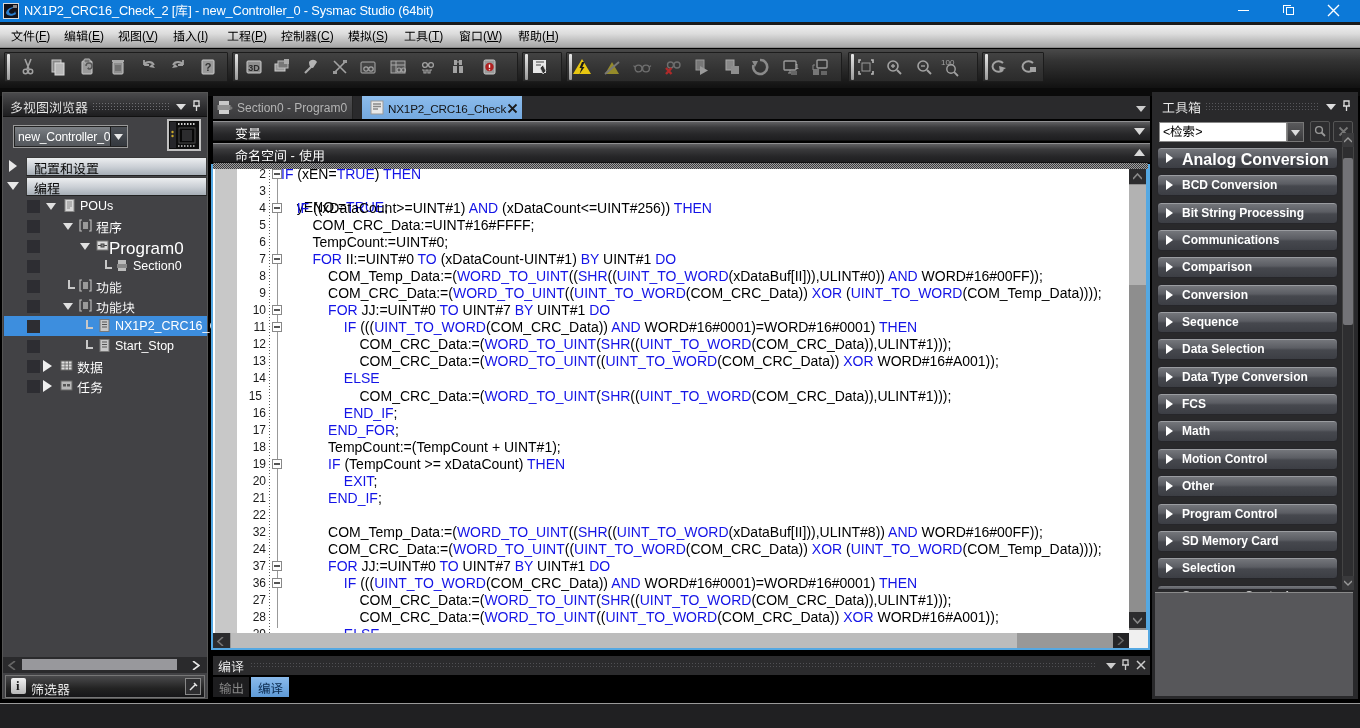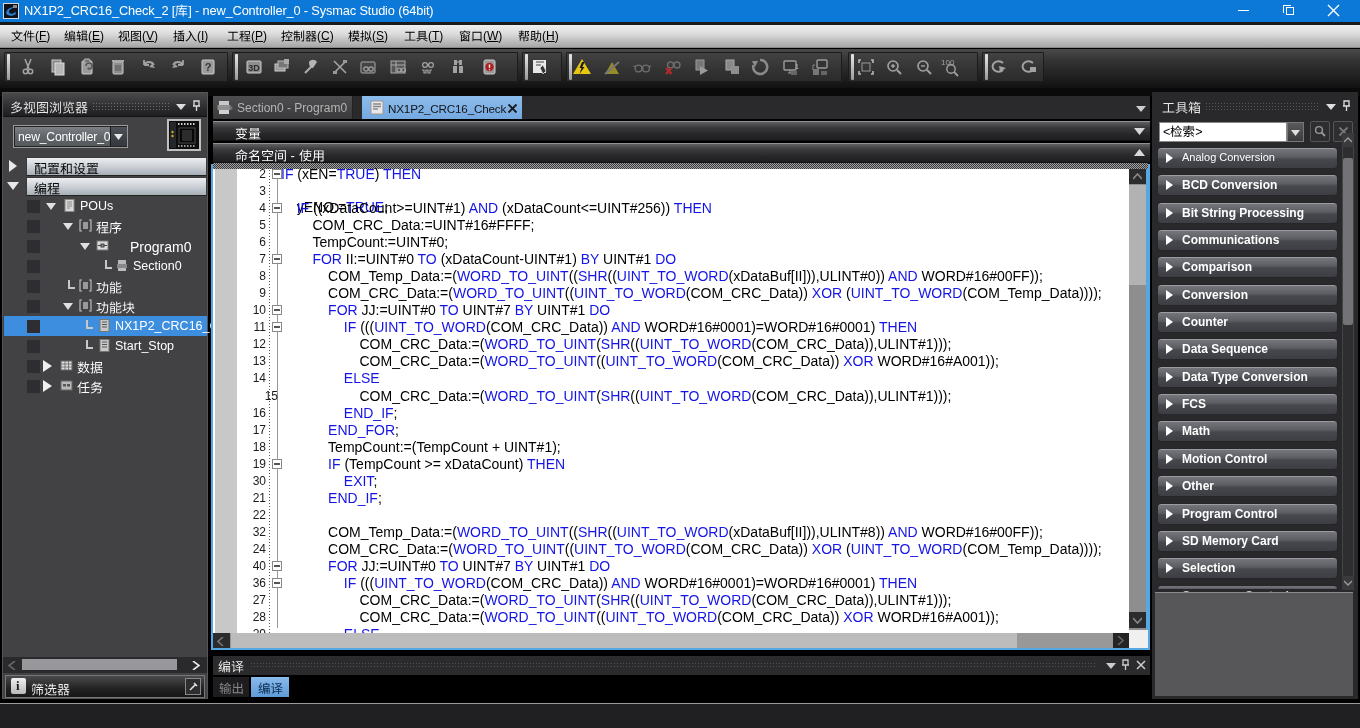--- a/index.html
+++ b/index.html
@@ -311,21 +311,21 @@
     </svg></div>
 <div class="abs" style="left:27px;top:240px;width:13px;height:13px;background:#2d2d32"></div>
 <svg class="abs" style="left:80px;top:243px" width="10" height="7">
     <path d="M0 0 L10 0 L5 7 Z" fill="#e0e0e0"></path>
   </svg>
 <svg class="abs" style="left:96px;top:239px" width="13" height="13">
     <rect x="1" y="2" width="11" height="9" fill="#ddd" stroke="#777"></rect>
     <path d="M2 6.5 h3 M8 6.5 h3" stroke="#444"></path>
     <rect x="5" y="5" width="3" height="3" fill="#888" stroke="#444"></rect>
   </svg>
-<div class="abs" style="left:130px;top:239px;font-size:14px;color:#ffffff">Program0</div>
+<div class="abs" style="left:109px;top:239px;font-size:17px;color:#ffffff">Program0</div>
 <div class="abs" style="left:27px;top:260px;width:13px;height:13px;background:#2d2d32"></div>
 <div class="abs" style="left:105px;top:260px;width:1.5px;height:8px;background:#c8c8c8"></div>
 <div class="abs" style="left:105px;top:267px;width:7px;height:1.5px;background:#c8c8c8"></div>
 <svg class="abs" style="left:116px;top:259px" width="13" height="13">
     <rect x="2" y="1" width="8" height="4" fill="#bbb"></rect>
     <rect x="1" y="5" width="10" height="4" fill="#888"></rect>
     <rect x="2" y="9" width="8" height="3" fill="#bbb"></rect>
   </svg>
 <div class="abs" style="left:133px;top:259px;font-size:12.5px;color:#ffffff">Section0</div>
 <div class="abs" style="left:27px;top:280px;width:13px;height:13px;background:#2d2d32"></div>
@@ -492,42 +492,42 @@
 <div class="lnum" style="left:240px;top:319px">11</div>
 <div class="code" style="left:343.8px;top:319px"><b>IF</b> (((<b>UINT_TO_WORD</b>(COM_CRC_Data)) <b>AND</b> WORD#16#0001)=WORD#16#0001) <b>THEN</b></div>
 <div class="abs" style="left:272px;top:322px;width:10px;height:10px;background:#fff;border:1px solid #888"></div>
 <div class="abs" style="left:274px;top:326px;width:6px;height:1.5px;background:#555"></div>
 <div class="lnum" style="left:240px;top:336px">12</div>
 <div class="code" style="left:359.5px;top:336px">COM_CRC_Data:=(<b>WORD_TO_UINT</b>(<b>SHR</b>((<b>UINT_TO_WORD</b>(COM_CRC_Data)),ULINT#1)));</div>
 <div class="lnum" style="left:240px;top:353px">13</div>
 <div class="code" style="left:359.5px;top:353px">COM_CRC_Data:=(<b>WORD_TO_UINT</b>((<b>UINT_TO_WORD</b>(COM_CRC_Data)) <b>XOR</b> WORD#16#A001));</div>
 <div class="lnum" style="left:240px;top:370px">14</div>
 <div class="code" style="left:343.8px;top:370px"><b>ELSE</b></div>
-<div class="lnum" style="left:252px;top:388px">15</div>
+<div class="lnum" style="left:236px;top:388px">15</div>
 <div class="code" style="left:359.5px;top:388px">COM_CRC_Data:=(<b>WORD_TO_UINT</b>(<b>SHR</b>((<b>UINT_TO_WORD</b>(COM_CRC_Data)),ULINT#1)));</div>
 <div class="lnum" style="left:240px;top:405px">16</div>
 <div class="code" style="left:343.8px;top:405px"><b>END_IF</b>;</div>
 <div class="lnum" style="left:240px;top:422px">17</div>
 <div class="code" style="left:328.1px;top:422px"><b>END_FOR</b>;</div>
 <div class="lnum" style="left:240px;top:439px">18</div>
 <div class="code" style="left:328.1px;top:439px">TempCount:=(TempCount + UINT#1);</div>
 <div class="lnum" style="left:240px;top:456px">19</div>
 <div class="code" style="left:328.1px;top:456px"><b>IF</b> (TempCount &gt;= xDataCount) <b>THEN</b></div>
 <div class="abs" style="left:272px;top:459px;width:10px;height:10px;background:#fff;border:1px solid #888"></div>
 <div class="abs" style="left:274px;top:463px;width:6px;height:1.5px;background:#555"></div>
-<div class="lnum" style="left:240px;top:473px">30</div>
+<div class="lnum" style="left:240px;top:473px">20</div>
 <div class="code" style="left:343.8px;top:473px"><b>EXIT</b>;</div>
 <div class="lnum" style="left:240px;top:490px">21</div>
 <div class="code" style="left:328.1px;top:490px"><b>END_IF</b>;</div>
 <div class="lnum" style="left:240px;top:507px">22</div>
 <div class="lnum" style="left:240px;top:524px">32</div>
 <div class="code" style="left:328.1px;top:524px">COM_Temp_Data:=(<b>WORD_TO_UINT</b>((<b>SHR</b>((<b>UINT_TO_WORD</b>(xDataBuf[II])),ULINT#8)) <b>AND</b> WORD#16#00FF));</div>
 <div class="lnum" style="left:240px;top:541px">24</div>
 <div class="code" style="left:328.1px;top:541px">COM_CRC_Data:=(<b>WORD_TO_UINT</b>((<b>UINT_TO_WORD</b>(COM_CRC_Data)) <b>XOR</b> (<b>UINT_TO_WORD</b>(COM_Temp_Data))));</div>
-<div class="lnum" style="left:240px;top:558px">40</div>
+<div class="lnum" style="left:240px;top:558px">37</div>
 <div class="code" style="left:328.1px;top:558px"><b>FOR</b> JJ:=UINT#0 <b>TO</b> UINT#7 <b>BY</b> UINT#1 <b>DO</b></div>
 <div class="abs" style="left:272px;top:561px;width:10px;height:10px;background:#fff;border:1px solid #888"></div>
 <div class="abs" style="left:274px;top:565px;width:6px;height:1.5px;background:#555"></div>
 <div class="lnum" style="left:240px;top:575px">36</div>
 <div class="code" style="left:343.8px;top:575px"><b>IF</b> (((<b>UINT_TO_WORD</b>(COM_CRC_Data)) <b>AND</b> WORD#16#0001)=WORD#16#0001) <b>THEN</b></div>
 <div class="abs" style="left:272px;top:578px;width:10px;height:10px;background:#fff;border:1px solid #888"></div>
 <div class="abs" style="left:274px;top:582px;width:6px;height:1.5px;background:#555"></div>
 <div class="lnum" style="left:240px;top:592px">27</div>
 <div class="code" style="left:359.5px;top:592px">COM_CRC_Data:=(<b>WORD_TO_UINT</b>(<b>SHR</b>((<b>UINT_TO_WORD</b>(COM_CRC_Data)),ULINT#1)));</div>
 <div class="lnum" style="left:240px;top:609px">28</div>
@@ -608,21 +608,21 @@
     <path d="M7.5 7.5 L11 11" stroke="#999" stroke-width="1.8"></path>
   </svg>
 <div class="abs" style="left:1333px;top:121px;width:20px;height:21px;background:#2e2e30;border:1px solid #555;border-radius:2px"></div>
 <svg class="abs" style="left:1338px;top:126px" width="11" height="11">
     <path d="M1.5 1.5 L9.5 9.5 M9.5 1.5 L1.5 9.5" stroke="#777" stroke-width="1.8"></path>
   </svg>
 <div class="abs" style="left:1157px;top:147px;width:181px;height:22px;background:linear-gradient(180deg,#77797e,#5b5d63 45%,#46484e 55%,#3c3e44);border:1px solid #26262a;border-radius:4px;box-shadow:inset 0 1px 0 #9a9ca0"></div>
 <svg class="abs" style="left:1166px;top:153px" width="7" height="10">
     <path d="M0 0 L7 5 L0 10 Z" fill="#fff"></path>
   </svg>
-<div class="abs" style="left:1182px;top:151px;font-size:11px;font-weight:normal;color:#fff">Analog Conversion</div>
+<div class="abs" style="left:1182px;top:151px;font-size:16px;font-weight:bold;color:#fff">Analog Conversion</div>
 <div class="abs" style="left:1157px;top:174px;width:181px;height:22px;background:linear-gradient(180deg,#77797e,#5b5d63 45%,#46484e 55%,#3c3e44);border:1px solid #26262a;border-radius:4px;box-shadow:inset 0 1px 0 #9a9ca0"></div>
 <svg class="abs" style="left:1166px;top:180px" width="7" height="10">
     <path d="M0 0 L7 5 L0 10 Z" fill="#fff"></path>
   </svg>
 <div class="abs" style="left:1182px;top:178px;font-size:12px;font-weight:bold;color:#fff">BCD Conversion</div>
 <div class="abs" style="left:1157px;top:202px;width:181px;height:22px;background:linear-gradient(180deg,#77797e,#5b5d63 45%,#46484e 55%,#3c3e44);border:1px solid #26262a;border-radius:4px;box-shadow:inset 0 1px 0 #9a9ca0"></div>
 <svg class="abs" style="left:1166px;top:208px" width="7" height="10">
     <path d="M0 0 L7 5 L0 10 Z" fill="#fff"></path>
   </svg>
 <div class="abs" style="left:1182px;top:206px;font-size:12px;font-weight:bold;color:#fff">Bit String Processing</div>
@@ -638,26 +638,26 @@
 <div class="abs" style="left:1182px;top:260px;font-size:12px;font-weight:bold;color:#fff">Comparison</div>
 <div class="abs" style="left:1157px;top:284px;width:181px;height:22px;background:linear-gradient(180deg,#77797e,#5b5d63 45%,#46484e 55%,#3c3e44);border:1px solid #26262a;border-radius:4px;box-shadow:inset 0 1px 0 #9a9ca0"></div>
 <svg class="abs" style="left:1166px;top:290px" width="7" height="10">
     <path d="M0 0 L7 5 L0 10 Z" fill="#fff"></path>
   </svg>
 <div class="abs" style="left:1182px;top:288px;font-size:12px;font-weight:bold;color:#fff">Conversion</div>
 <div class="abs" style="left:1157px;top:311px;width:181px;height:22px;background:linear-gradient(180deg,#77797e,#5b5d63 45%,#46484e 55%,#3c3e44);border:1px solid #26262a;border-radius:4px;box-shadow:inset 0 1px 0 #9a9ca0"></div>
 <svg class="abs" style="left:1166px;top:317px" width="7" height="10">
     <path d="M0 0 L7 5 L0 10 Z" fill="#fff"></path>
   </svg>
-<div class="abs" style="left:1182px;top:315px;font-size:12px;font-weight:bold;color:#fff">Counter</div>
+<div class="abs" style="left:1182px;top:315px;font-size:12px;font-weight:bold;color:#fff">Sequence</div>
 <div class="abs" style="left:1157px;top:338px;width:181px;height:22px;background:linear-gradient(180deg,#77797e,#5b5d63 45%,#46484e 55%,#3c3e44);border:1px solid #26262a;border-radius:4px;box-shadow:inset 0 1px 0 #9a9ca0"></div>
 <svg class="abs" style="left:1166px;top:344px" width="7" height="10">
     <path d="M0 0 L7 5 L0 10 Z" fill="#fff"></path>
   </svg>
-<div class="abs" style="left:1182px;top:342px;font-size:12px;font-weight:bold;color:#fff">Data Sequence</div>
+<div class="abs" style="left:1182px;top:342px;font-size:12px;font-weight:bold;color:#fff">Data Selection</div>
 <div class="abs" style="left:1157px;top:366px;width:181px;height:22px;background:linear-gradient(180deg,#77797e,#5b5d63 45%,#46484e 55%,#3c3e44);border:1px solid #26262a;border-radius:4px;box-shadow:inset 0 1px 0 #9a9ca0"></div>
 <svg class="abs" style="left:1166px;top:372px" width="7" height="10">
     <path d="M0 0 L7 5 L0 10 Z" fill="#fff"></path>
   </svg>
 <div class="abs" style="left:1182px;top:370px;font-size:12px;font-weight:bold;color:#fff">Data Type Conversion</div>
 <div class="abs" style="left:1157px;top:393px;width:181px;height:22px;background:linear-gradient(180deg,#77797e,#5b5d63 45%,#46484e 55%,#3c3e44);border:1px solid #26262a;border-radius:4px;box-shadow:inset 0 1px 0 #9a9ca0"></div>
 <svg class="abs" style="left:1166px;top:399px" width="7" height="10">
     <path d="M0 0 L7 5 L0 10 Z" fill="#fff"></path>
   </svg>
 <div class="abs" style="left:1182px;top:397px;font-size:12px;font-weight:bold;color:#fff">FCS</div>

